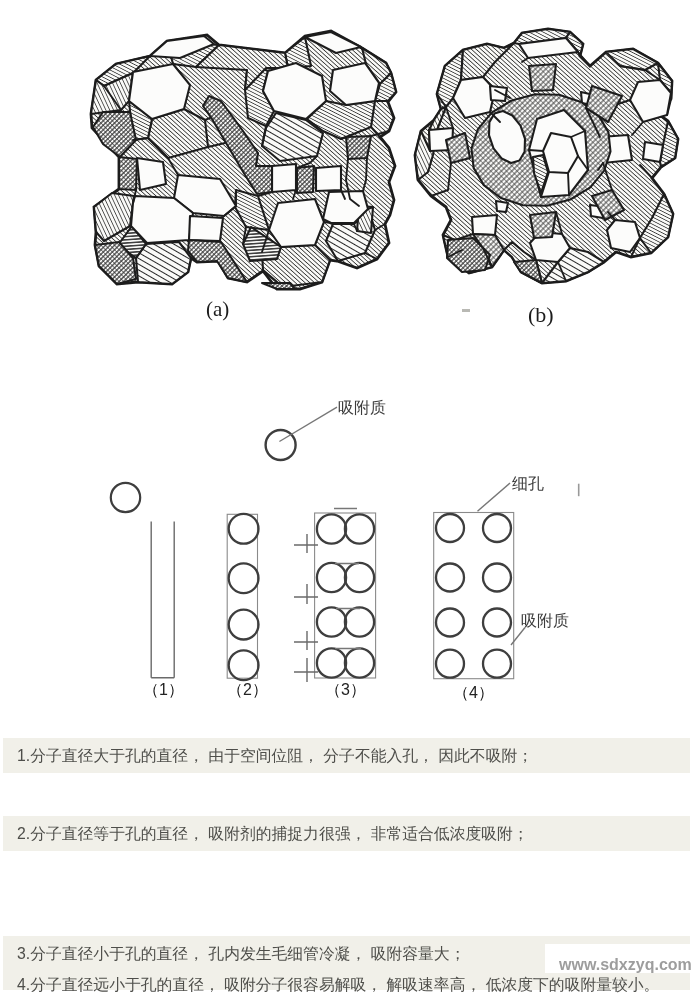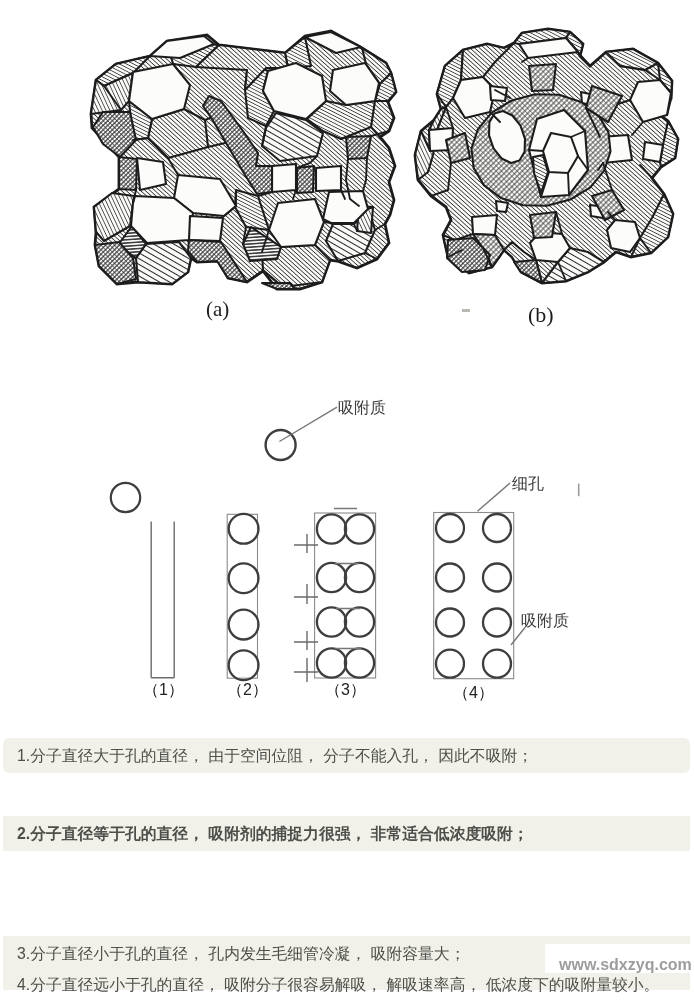--- a/index.html
+++ b/index.html
@@ -275,23 +275,23 @@
 <text x="453" y="698" font-size="16" fill="#222">（4）</text>
 </g>
 </svg>
 
 <div class="abs" style="left:206px;top:297px;font-family:'Liberation Serif',serif;font-size:21px;color:#1c1c1c;">(a)</div>
 
 <div class="abs" style="left:462px;top:309px;width:8px;height:3px;background:#b9b9b4;"></div>
 
 <div class="abs" style="left:528px;top:302px;font-family:'Liberation Serif',serif;font-size:22px;color:#1c1c1c;">(b)</div>
 
-<div class="bar" style="top:738px;border-radius:6px;"><span>1.分子直径大于孔的直径， 由于空间位阻， 分子不能入孔， 因此不吸附；</span></div>
-
-<div class="bar" style="top:816px;font-weight:bold;"><span>2.分子直径等于孔的直径， 吸附剂的捕捉力很强， 非常适合低浓度吸附；</span></div>
+<div class="bar" style="top:738px;"><span>1.分子直径大于孔的直径， 由于空间位阻， 分子不能入孔， 因此不吸附；</span></div>
+
+<div class="bar" style="top:816px;"><span>2.分子直径等于孔的直径， 吸附剂的捕捉力很强， 非常适合低浓度吸附；</span></div>
 
 <div class="bar" style="top:936px;"><span>3.分子直径小于孔的直径， 孔内发生毛细管冷凝， 吸附容量大；</span></div>
 
 <div class="bar" style="top:967px;height:23px;"><span>4.分子直径远小于孔的直径， 吸附分子很容易解吸， 解吸速率高， 低浓度下的吸附量较小。</span></div>
 
 <div class="abs" style="left:545px;top:944px;width:149px;height:29px;background:#ffffff;"></div>
 
 <div class="abs" style="left:559px;top:956px;color:#9d9d9d;font-size:16px;font-weight:bold;">www.sdxzyq.com</div>
 
 </body></html>

